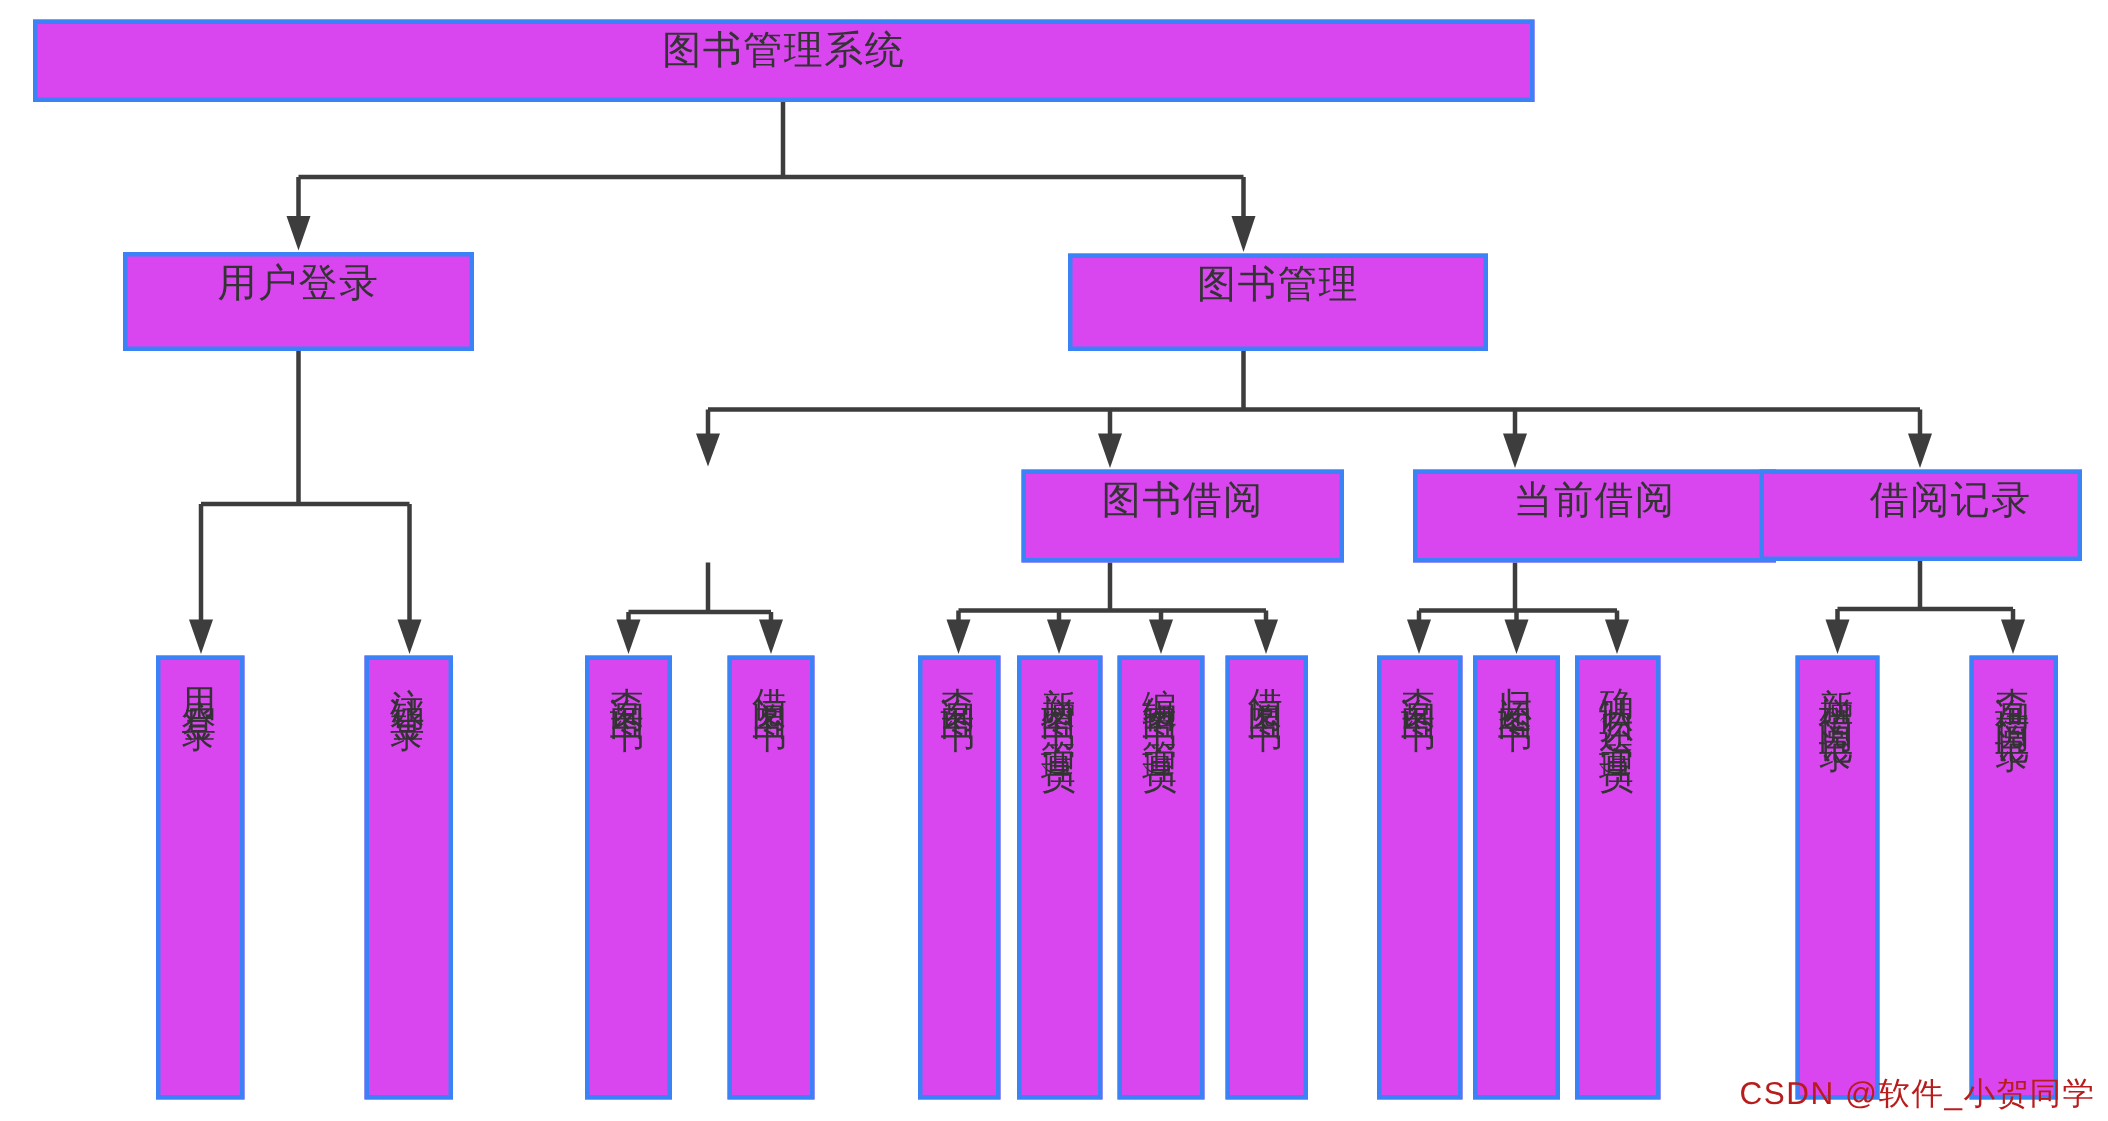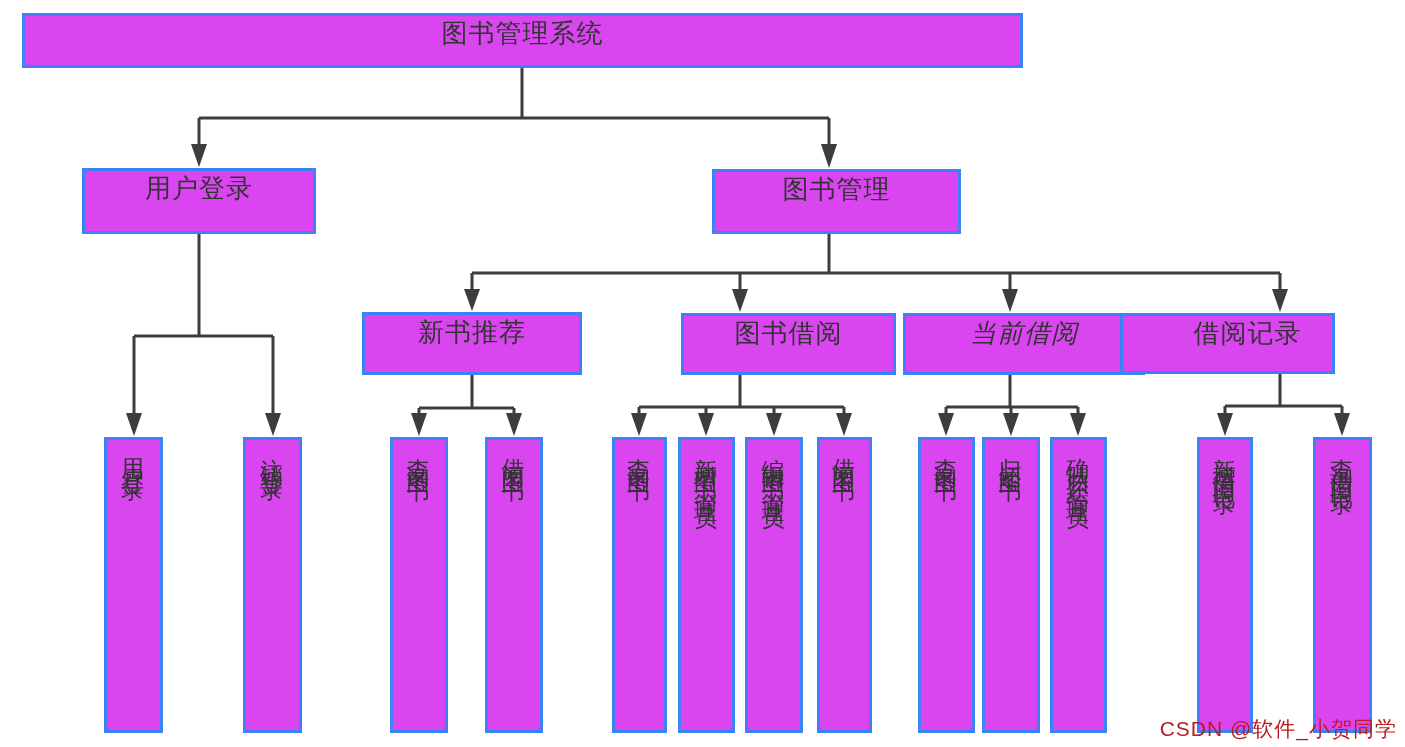--- a/index.html
+++ b/index.html
@@ -100,34 +100,31 @@
     </g>
   </svg>
 
   <div class="node" style="left:22px; top:13px; width:1001px; height:55px;">
     <span class="htext">图书管理系统</span>
   </div>
 
   <div class="node" style="left:82px; top:168px; width:234px; height:66px;">
     <span class="htext">用户登录</span>
   </div>
-  <div class="node" style="left:712px; top:169px; width:249px; height:65px;">
+  <div class="node" style="left:712px; top:169px; width:280px; height:65px;">
     <span class="htext">图书管理</span>
   </div>
 
-  <div class="node" style="left:362px; top:312px; width:220px; height:63px;">
-    <span class="htext">新书推荐</span>
-  </div>
   <div class="node" style="left:633px; top:313px; width:215px; height:62px;margin-left:48px;">
     <span class="htext">图书借阅</span>
   </div>
-  <div class="node" style="left:903px; top:313px; width:242px; height:62px;font-style:italic;">
+  <div class="node" style="left:942px; top:313px; width:242px; height:62px;">
     <span class="htext">当前借阅</span>
   </div>
-  <div class="node" style="left:1120px; top:313px; width:215px; height:61px;padding-left:40px;">
+  <div class="node" style="left:1173px; top:313px; width:215px; height:61px;padding-left:40px;">
     <span class="htext">借阅记录</span>
   </div>
 
   <div class="node leaf" style="left:104px; width:59px;">
     <span class="vtext">用户登录</span>
   </div>
   <div class="node leaf" style="left:243px; width:59px;">
     <span class="vtext">注销登录</span>
   </div>
 

